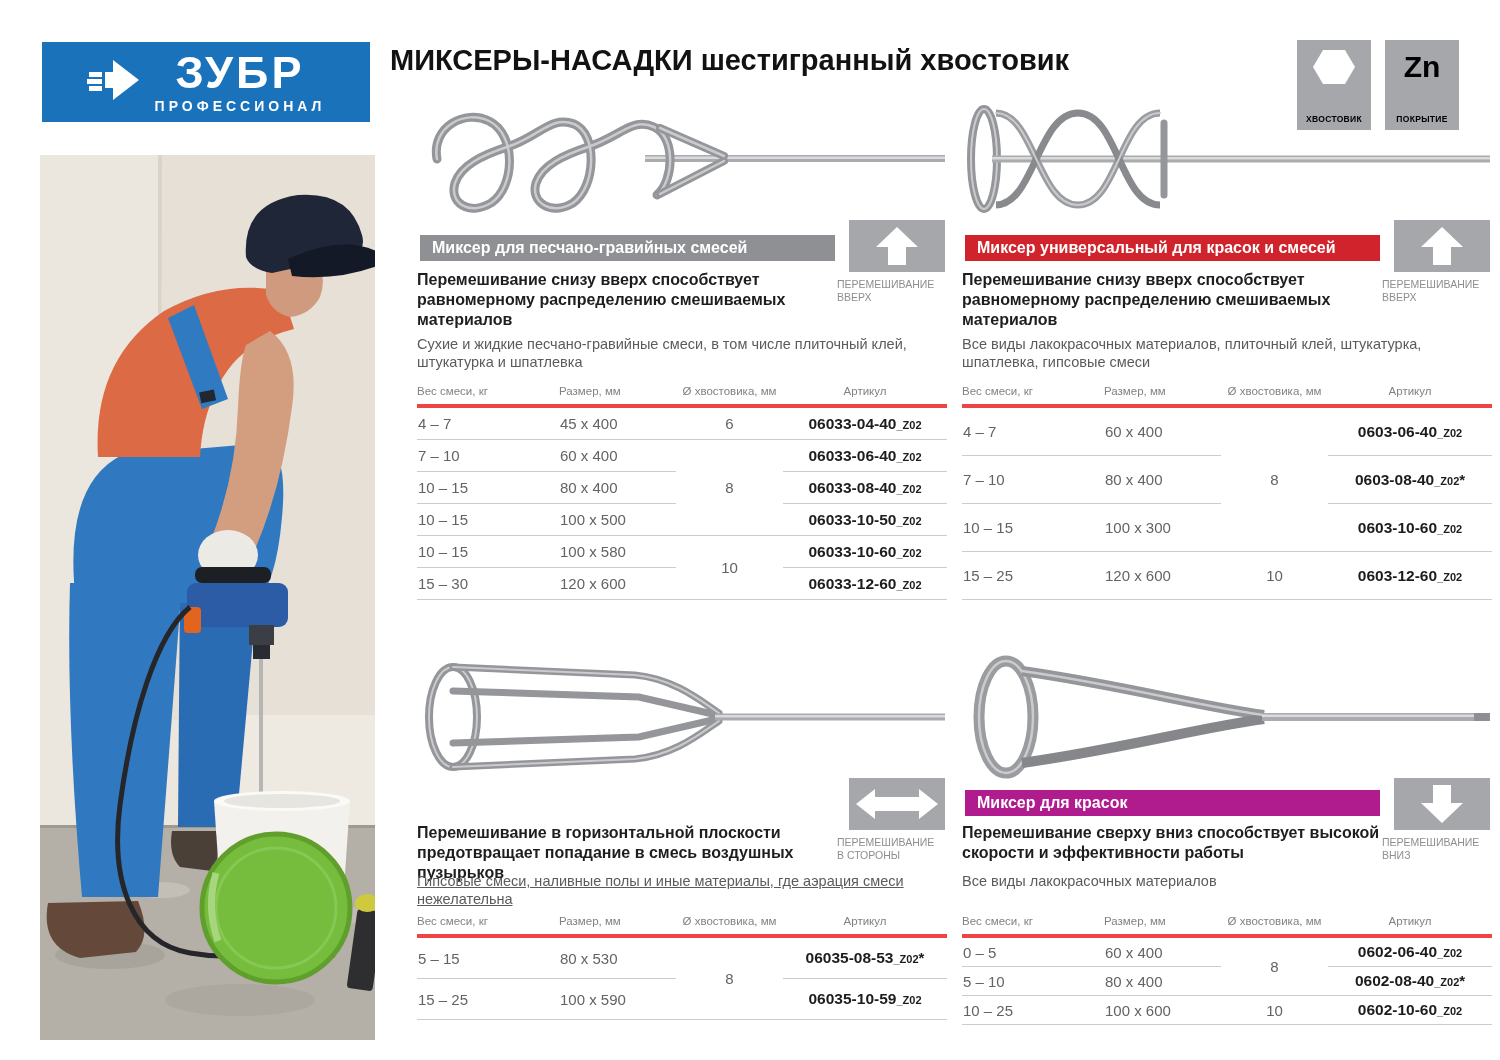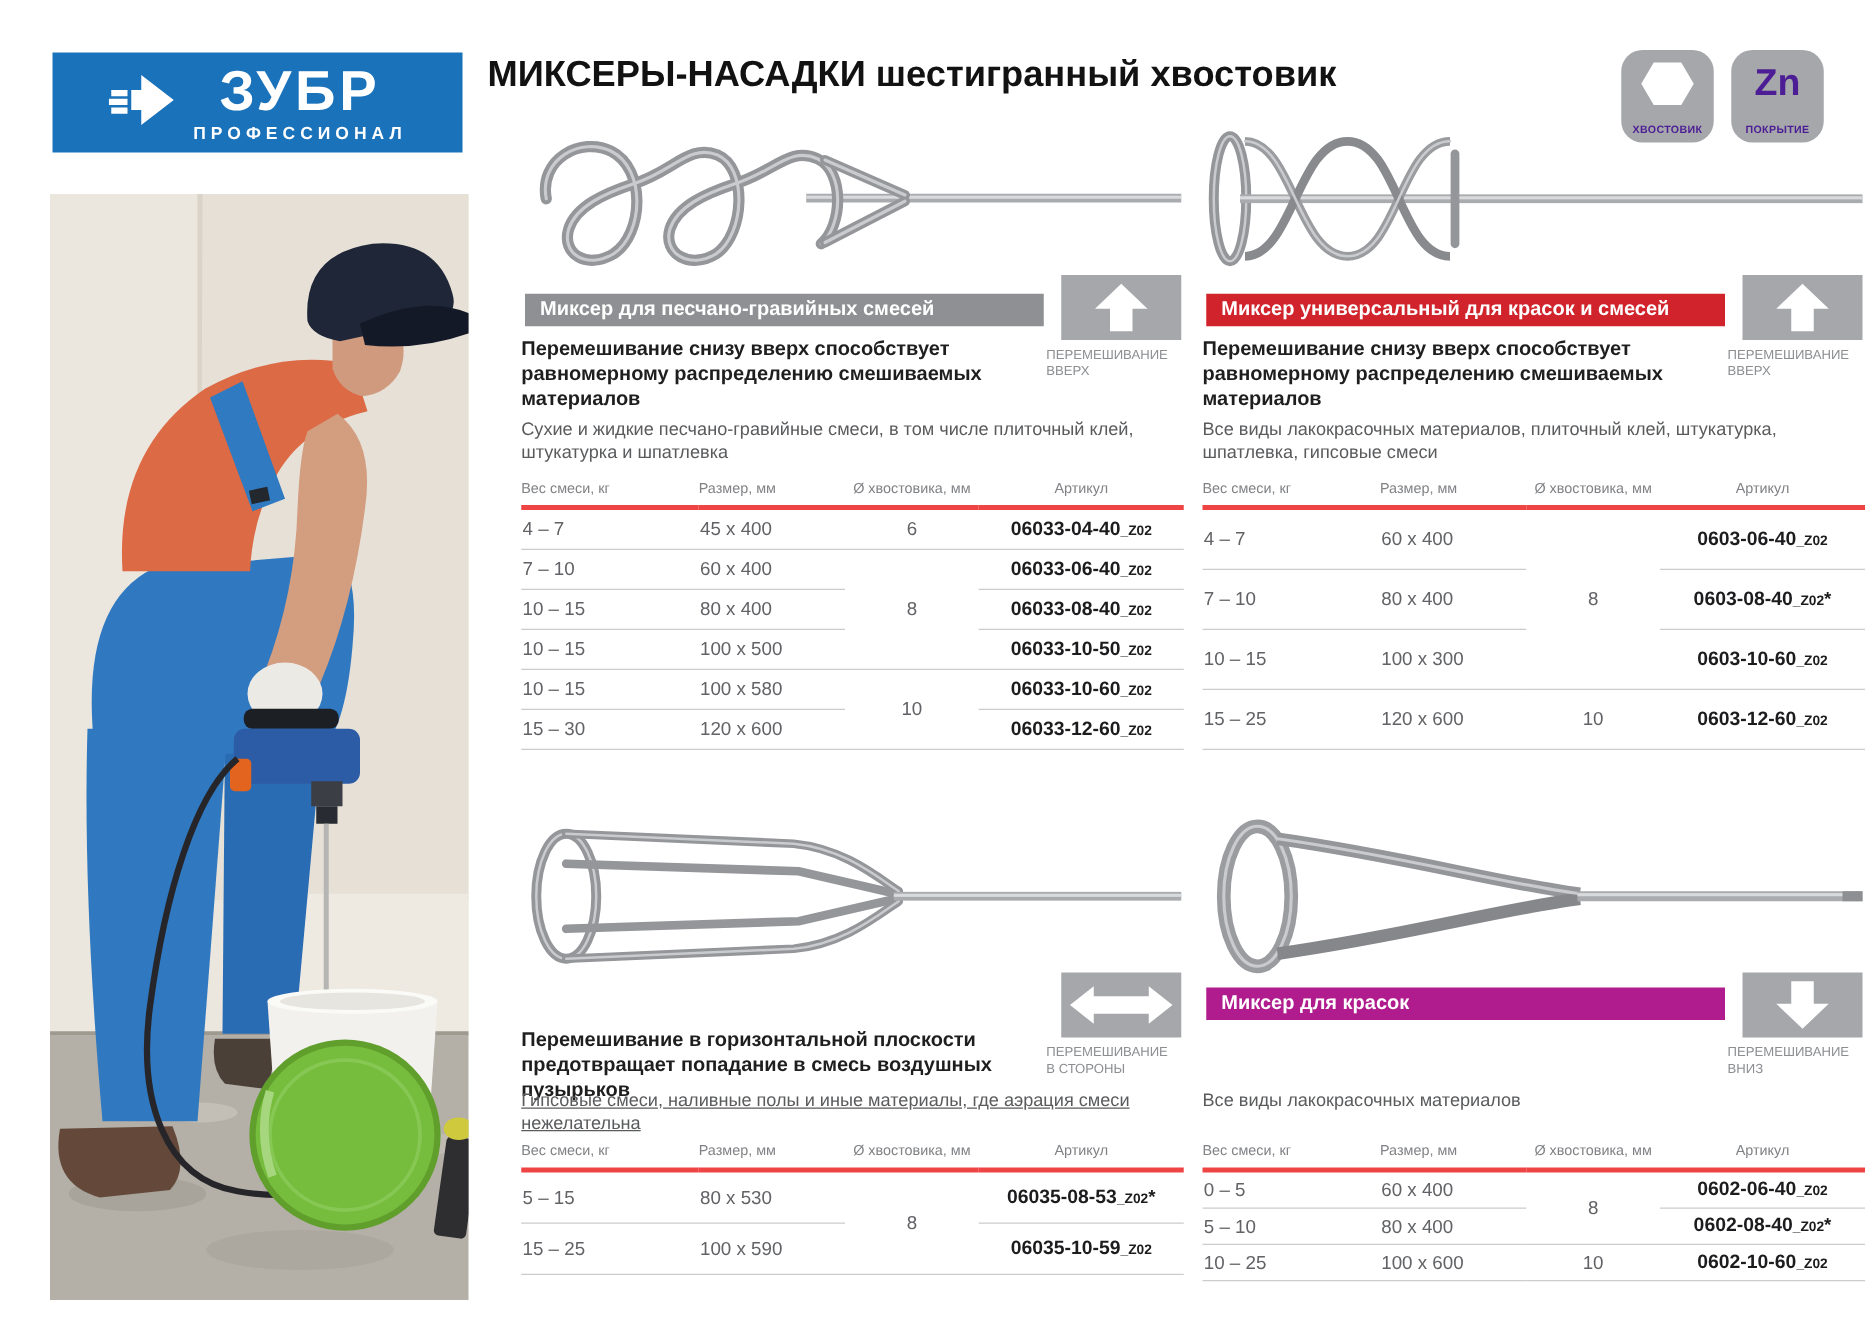--- a/index.html
+++ b/index.html
@@ -7,21 +7,21 @@
         font-family:"Liberation Sans",sans-serif;color:#1e1e1f;}
   
   .logo{position:absolute;left:42px;top:42px;width:328px;height:80px;
         display:flex;align-items:center;justify-content:center;gap:14px;}
   .logo-txt{color:#fff;text-align:center;}
   .logo-name{font-size:45px;font-weight:800;letter-spacing:3px;line-height:1;}
   .logo-sub{font-size:14px;font-weight:700;letter-spacing:4px;margin-top:3px;}
   .title{position:absolute;left:390px;top:44px;font-size:29px;color:#121212;white-space:nowrap;}
   .title .main{font-weight:800;}
   .title .sub{font-weight:700;}
-  .badge{position:absolute;top:40px;width:74px;height:74px;background:#a5a7aa;color:#4c1d95;border-radius:17px;}
+  .badge{position:absolute;top:40px;width:74px;height:90px;background:#a5a7aa;color:#000000;}
   .badge .sym{position:absolute;top:4px;left:0;width:100%;text-align:center;}
   .badge .zn{font-size:30px;font-weight:800;margin-top:6px;}
   .badge .lbl{position:absolute;bottom:6px;left:0;width:100%;text-align:center;
               font-size:8.5px;font-weight:700;letter-spacing:.3px;}
   
   .photo{position:absolute;left:40px;top:155px;width:335px;height:885px;overflow:hidden;}
   
   .panel{position:absolute;width:530px;margin-left:27px;}
   .p1{left:390px;top:95px;height:560px;}
   .p2{left:935px;top:95px;height:560px;}
@@ -348,20 +348,21 @@
       <span>
         <svg width="96" height="52" viewBox="0 0 96 52">
             <path d="M48,45 L69,25 L57,25 L57,7 L39,7 L39,25 L27,25 Z" fill="#fff"></path>
           </svg>
       </span>
     </div>
     <div class="arrowcap">
       <div>ПЕРЕМЕШИВАНИЕ</div>
       <div>ВНИЗ</div>
     </div>
+    <p class="feature" style="margin:0;">Перемешивание сверху вниз способствует высокой скорости и эффективности работы</p>
     <p class="app" style="margin:0;">Все виды лакокрасочных материалов</p>
     <table class="spec t4">
       <thead>
           <tr>
         <th class="c1">Вес смеси, кг</th>
         <th class="c2">Размер, мм</th>
         <th class="c3">Ø хвостовика, мм</th>
         <th class="c4">Артикул</th>
       </tr>
         </thead>

